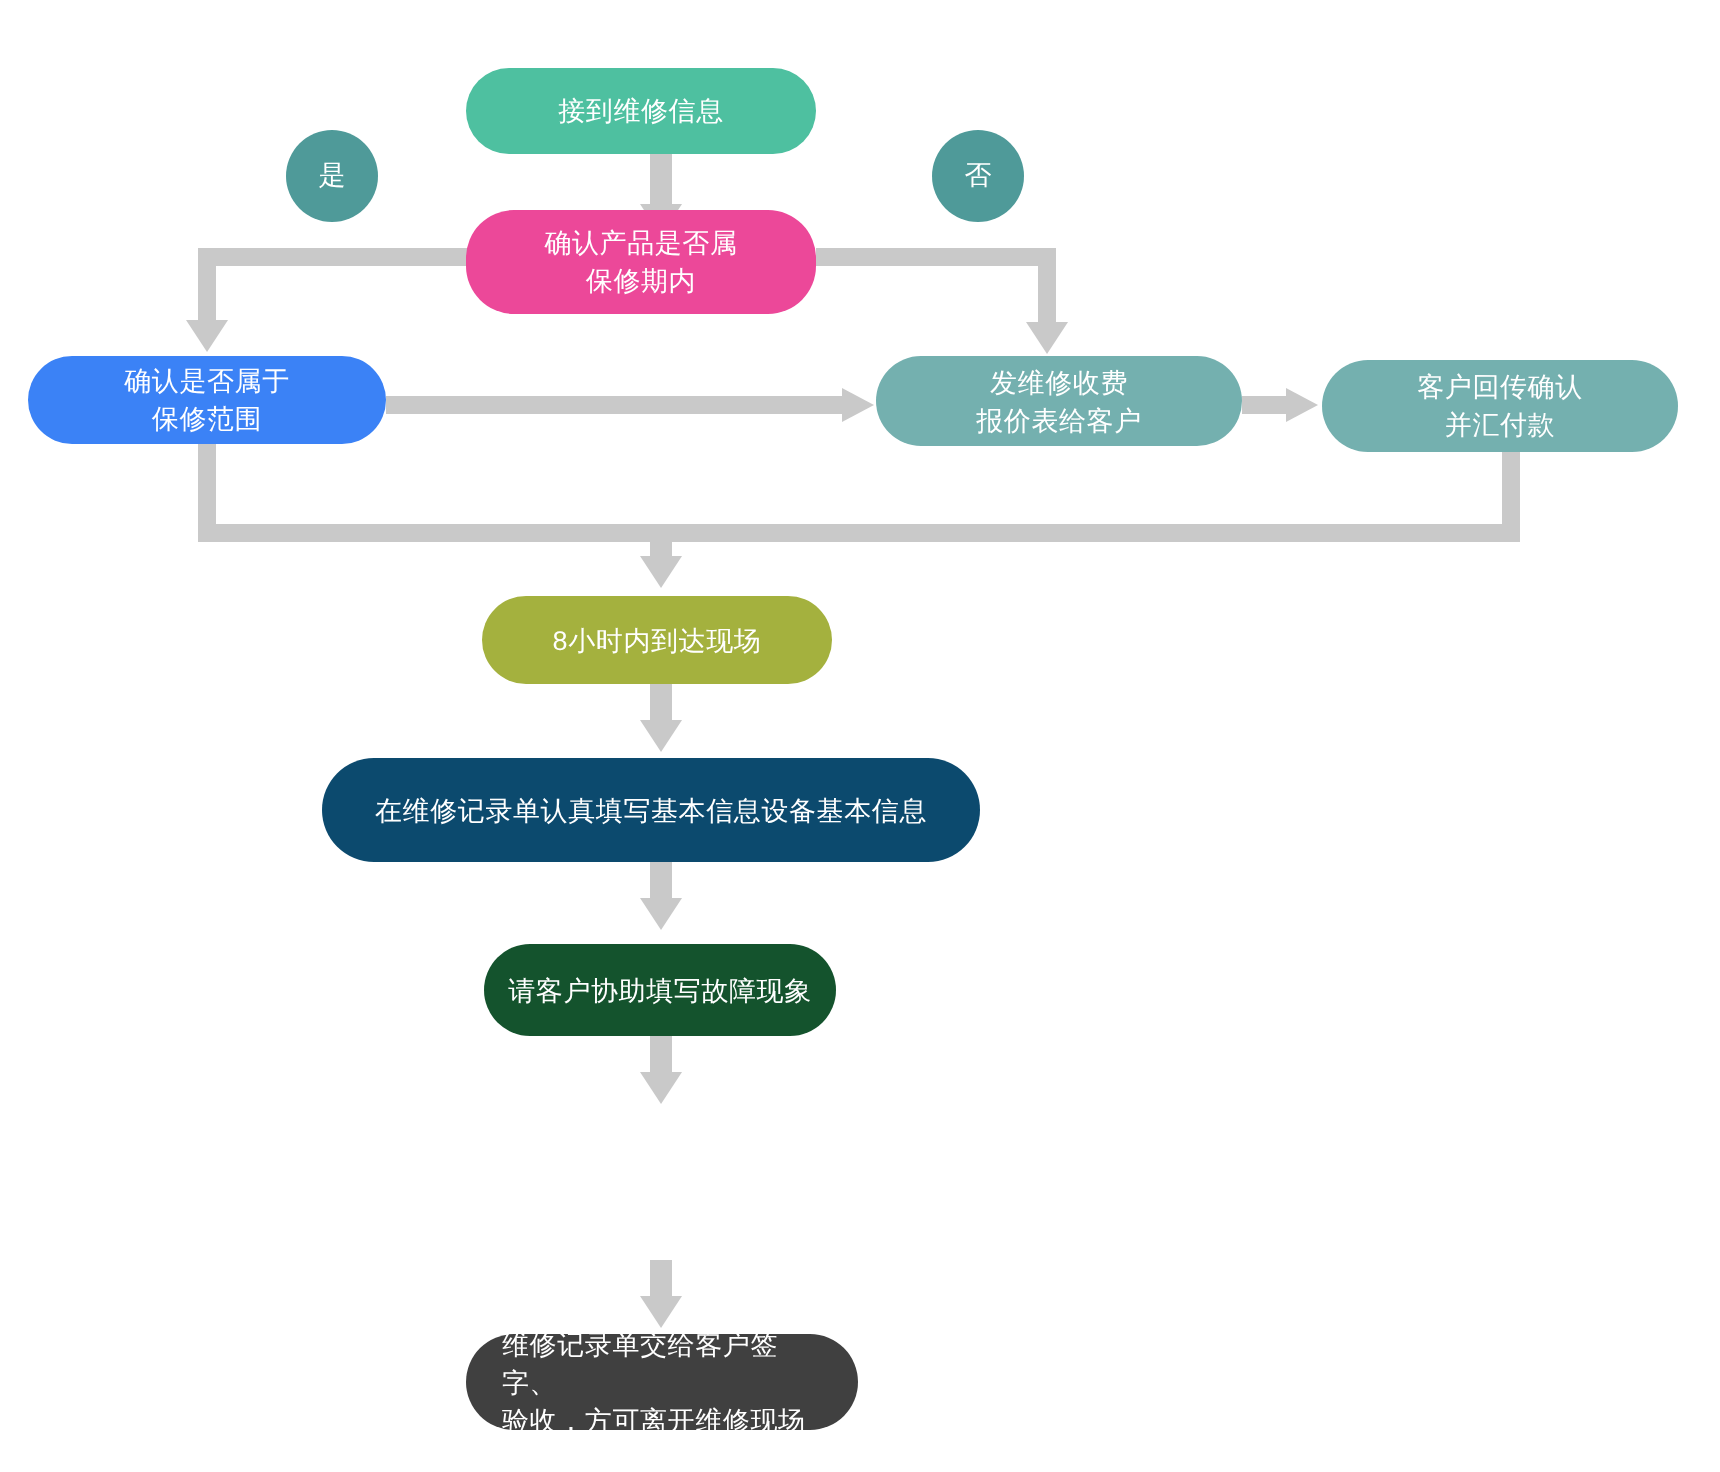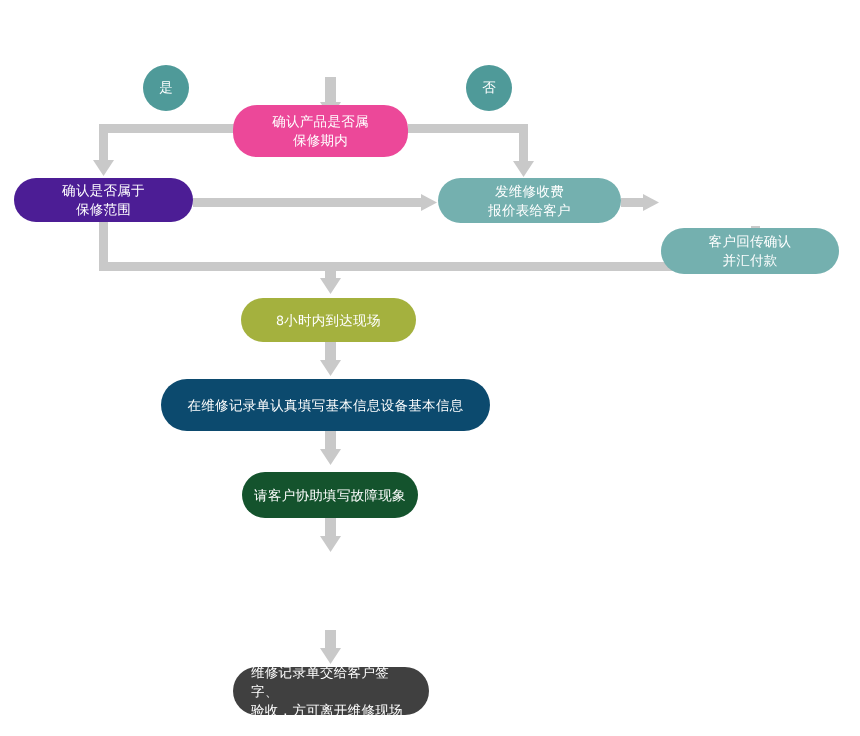--- a/index.html
+++ b/index.html
@@ -117,37 +117,40 @@
   </svg>
 
   <div class="circle" style="left:143px; top:65px; width:46px; height:46px; background:#4f9a99;">
     <span>是</span>
   </div>
 
   <div class="circle" style="left:466px; top:65px; width:46px; height:46px; background:#4f9a99;">
     <span>否</span>
   </div>
 
+  <div class="node center" style="left:233px; top:34px; width:175px; height:43px; background:#4ec0a0; border-radius:21.5px;">
+    <span>接到维修信息</span>
+  </div>
 
   <div class="node center" style="left:233px; top:105px; width:175px; height:52px; background:#ec4899; border-radius:24px;text-align:center;">
     <span>确认产品是否属
 保修期内</span>
   </div>
 
-  <div class="node center" style="left:14px; top:178px; width:179px; height:44px; background:#4c1d95; border-radius:22px;">
+  <div class="node center" style="left:14px; top:178px; width:179px; height:44px; background:#3b82f6; border-radius:22px;">
     <span>确认是否属于
 保修范围</span>
   </div>
 
   <div class="node center" style="left:438px; top:178px; width:183px; height:45px; background:#74b0af; border-radius:22.5px;">
     <span>发维修收费
 报价表给客户</span>
   </div>
 
-  <div class="node center" style="left:661px; top:180px; width:178px; height:46px; background:#74b0af; border-radius:23px;margin-top:48px;">
+  <div class="node center" style="left:661px; top:180px; width:178px; height:46px; background:#74b0af; border-radius:23px;">
     <span>客户回传确认
 并汇付款</span>
   </div>
 
   <div class="node center" style="left:241px; top:298px; width:175px; height:44px; background:#a4b13e; border-radius:22px;">
     <span>8小时内到达现场</span>
   </div>
 
   <div class="node center" style="left:161px; top:379px; width:329px; height:52px; background:#0c4a6e; border-radius:26px;">
     <span>在维修记录单认真填写基本信息设备基本信息</span>

